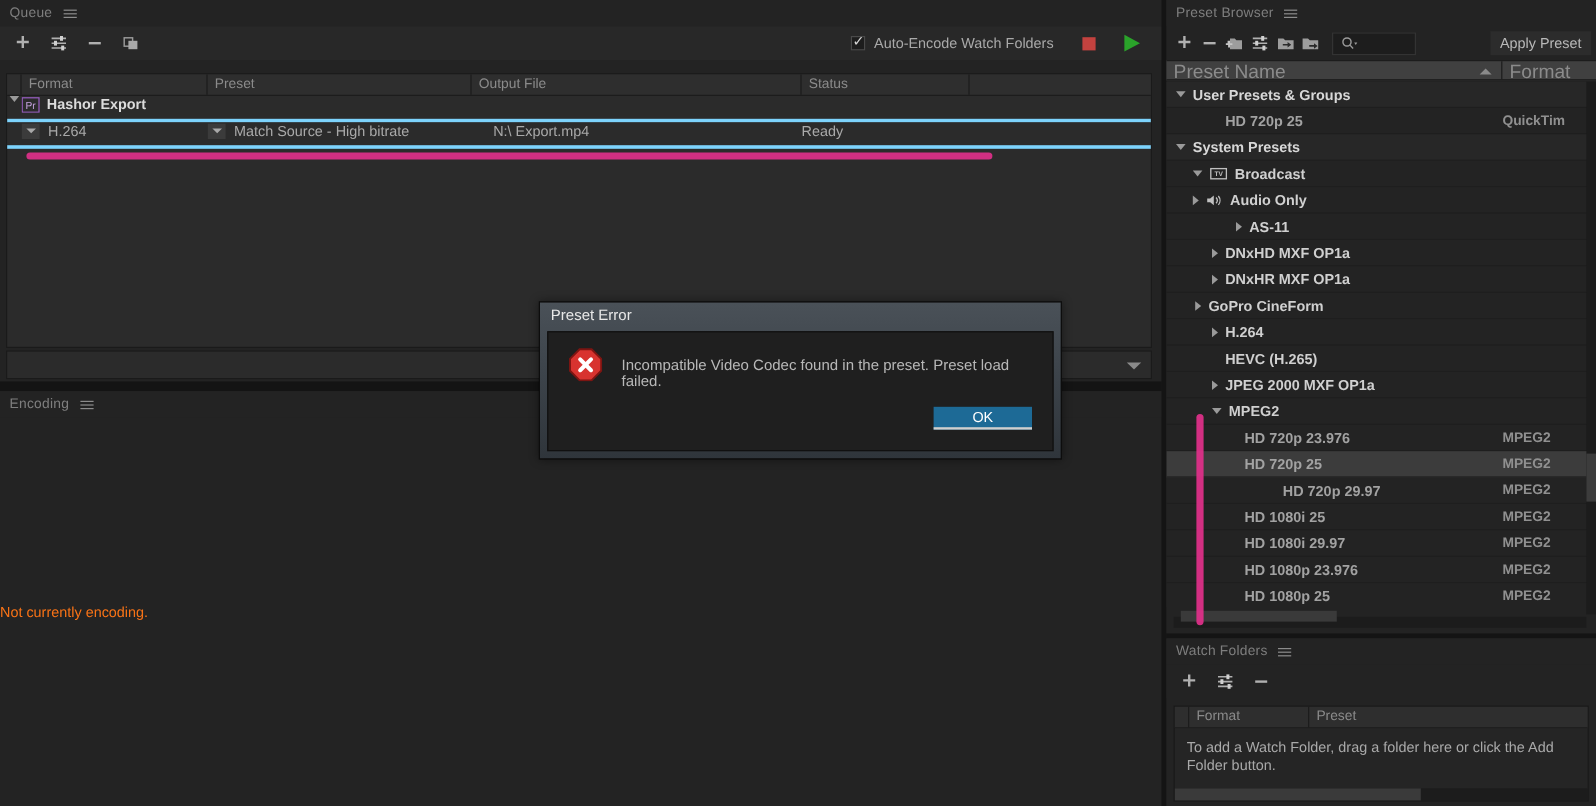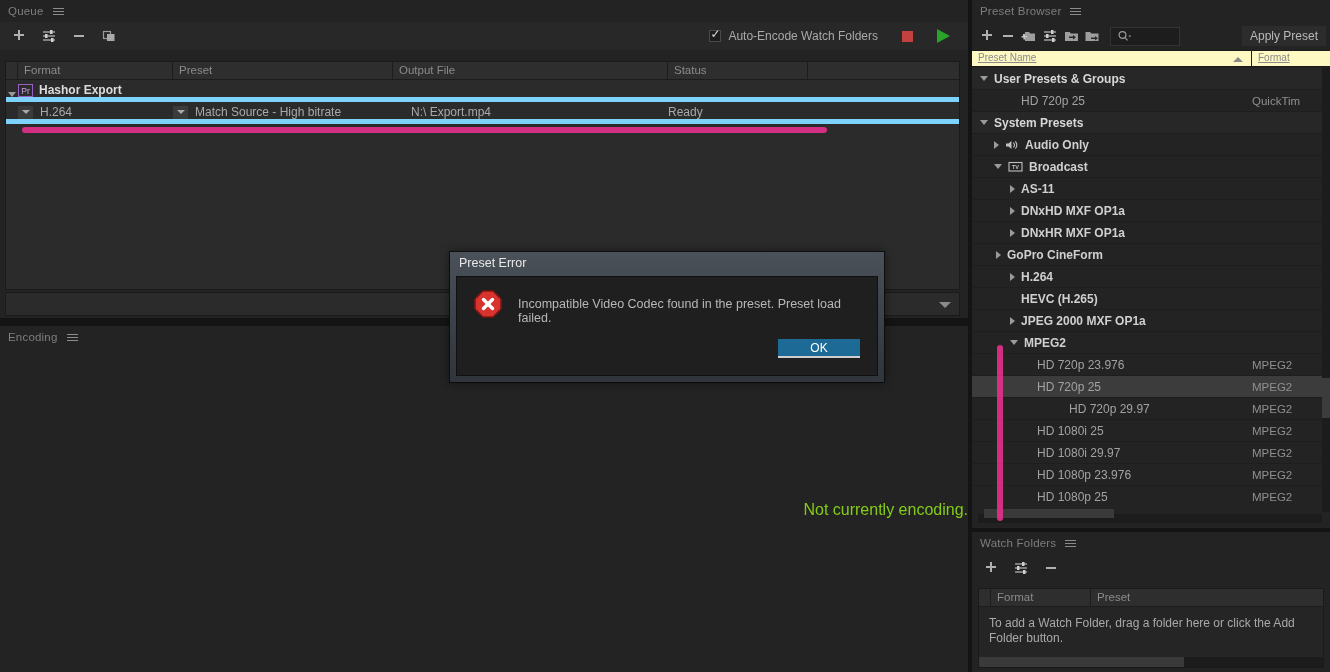--- a/index.html
+++ b/index.html
@@ -55,22 +55,22 @@
   .qhead { display: flex; height: 18px; background: #2e2e2e;
            border-bottom: 1px solid #1c1c1c; font-size: 11.5px; color: #8b8b8b; }
   .qhead div { padding: 2px 0 0 6px; border-right: 1px solid #1c1c1c; }
   .c-gut { width: 12px; padding-left: 0 !important; }
   .c-fmt { width: 155px; }
   .c-pre { width: 220px; }
   .c-out { width: 275px; }
   .c-sta { width: 140px; }
   .c-end { flex: 1; border-right: none !important; }
 
-  .qrow { display: flex; height: 22px; align-items: flex-end;
-          border-bottom: 5px solid #7dd3fc; }
+  .qrow { display: flex; height: 22px; align-items: flex-start;
+          border-bottom: 3px solid #7dd3fc; }
   .qrow-group { background: #2b2b2b; }
   .qrow-item  { background: #2b2b2b; }
   .tri { width: 0; height: 0; border-left: 5px solid #9a9a9a;
          border-top: 4px solid transparent; border-bottom: 4px solid transparent; }
   .tri.down { border-left: 4px solid transparent; border-right: 4px solid transparent;
               border-top: 5px solid #9a9a9a; border-bottom: none; }
   .gut-cell { width: 12px; display: flex; align-items: center; justify-content: center; }
   .pr-badge { width: 15px; height: 13px; border: 1px solid #9a5fc4; color: #c6a3e0;
               font-size: 8.5px; line-height: 12px; text-align: center;
               margin-right: 6px; font-family: "Liberation Sans", sans-serif; }
@@ -89,49 +89,49 @@
   }
   .q-bottombar { position: absolute; left: 5px; right: 8px; bottom: 2px; height: 24px;
                  background: #2b2b2b; border: 1px solid #1a1a1a; }
   .q-bottombar .tri { position: absolute; right: 8px; top: 9px;
                       border-left: 6px solid transparent; border-right: 6px solid transparent;
                       border-top: 6px solid #8a8a8a; border-bottom: none; }
 
   
   #encoding-panel { left: 0; top: 326px; width: 968px; height: 346px; background: #232323; }
   .enc-body { position: absolute; left: 0; right: 0; top: 22px; bottom: 0;
-              display: flex; align-items: center; justify-content: flex-end;
-              color: #84cc16; font-size: 16px; }
+              display: flex; align-items: center; justify-content: flex-start;
+              color: #f97316; font-size: 12px; }
 
   
   #preset-panel { left: 972px; top: 0; width: 358px; height: 528px; background: #232323; }
   .pb-toolbar { height: 28px; display: flex; align-items: center; gap: 3px;
                 padding: 0 6px; position: relative; }
   .search-box { width: 70px; height: 19px; background: #1d1d1d; border: 1px solid #333;
                 display: flex; align-items: center; padding-left: 6px; margin-left: 6px; }
   .apply-btn { position: absolute; right: 4px; top: 4px; height: 20px;
                padding: 0 8px; background: #2c2c2c; color: #b9b9b9; font-size: 12px;
                display: flex; align-items: center; }
-  .pb-head { display: flex; height: 17px; background: #fef9c3;
+  .pb-head { display: flex; height: 17px; background: #404040;
              border-top: 1px solid #1c1c1c; border-bottom: 1px solid #1a1a1a;
-             font-size: 10px; color: #8b8b8b; position: relative; text-decoration: underline; }
+             font-size: 16px; color: #8b8b8b; position: relative; }
   .pb-head .n { flex: 1; padding: 1px 0 0 6px; border-right: 1px solid #1c1c1c; position: relative;}
   .pb-head .f { width: 78px; padding: 1px 0 0 6px; }
   .sort-asc { position: absolute; right: 8px; top: 6px; width: 0; height: 0;
               border-left: 5px solid transparent; border-right: 5px solid transparent;
               border-bottom: 5px solid #8a8a8a; }
   .pb-list { position: absolute; left: 0; right: 0; top: 68px; bottom: 22px;
              overflow: hidden; background: #232323; }
   .prow { height: 22px; display: flex; align-items: center;
           border-bottom: 1px solid #1e1e1e; font-size: 12px; position: relative; }
   .prow .nm { flex: 1; display: flex; align-items: center; white-space: nowrap; overflow: hidden;}
   .prow .fm { width: 78px; color: #909090; font-size: 11.5px; }
   .lvl-group  { font-weight: bold; color: #d8d8d8; background: #272727; }
   .lvl-folder { font-weight: bold; color: #d0d0d0; }
-  .lvl-leaf   { color: #a2a2a2; }
+  .lvl-leaf   { color: #a2a2a2; font-weight: bold; }
   .sel { background: #3c3c3c; }
   .twist { width: 0; height: 0; margin-right: 6px; flex: 0 0 auto; }
   .twist.right { border-left: 5px solid #9a9a9a; border-top: 4px solid transparent;
                  border-bottom: 4px solid transparent; }
   .twist.down { border-left: 4px solid transparent; border-right: 4px solid transparent;
                 border-top: 5px solid #9a9a9a; }
   .twist.none { width: 5px; }
   .spk, .tvi { margin-right: 6px; display: inline-flex; }
   .pink-line-v {
     position: absolute; left: 25px; top: 345px; width: 6px; height: 176px;
@@ -392,46 +392,46 @@
         </div>
         <div class="prow lvl-group">
           <div class="nm" style="padding-left: 8px;">
             <span class="twist down"></span>
             <span>System Presets</span>
           </div>
           <div class="fm"></div>
         </div>
         <div class="prow lvl-folder">
           <div class="nm" style="padding-left: 22px;">
+            <span class="twist down"></span>
+            <span class="tvi">
+              <svg width="15" height="12" viewBox="0 0 15 12">
+                <rect x="1" y="1.5" width="13" height="8.5" fill="none" stroke="#c0c0c0" stroke-width="1.1"></rect>
+                <text x="7.5" y="8" font-size="5.5" fill="#c0c0c0" text-anchor="middle" font-family="Liberation Sans">TV</text>
+              </svg>
+            </span>
+            <span>Broadcast</span>
+          </div>
+          <div class="fm"></div>
+        </div>
+        <div class="prow lvl-folder">
+          <div class="nm" style="padding-left: 22px;">
             <span class="twist right"></span>
             <span class="spk">
               <svg width="14" height="12" viewBox="0 0 14 12">
                 <path d="M1 4.5h2.5L6.5 2v8L3.5 7.5H1z" fill="#c0c0c0"></path>
                 <path d="M8.4 3.6a3.6 3.6 0 010 4.8M10.3 2.3a5.8 5.8 0 010 7.4" stroke="#c0c0c0" stroke-width="1.1" fill="none"></path>
               </svg>
             </span>
             <span>Audio Only</span>
           </div>
           <div class="fm"></div>
         </div>
         <div class="prow lvl-folder">
-          <div class="nm" style="padding-left: 22px;">
-            <span class="twist down"></span>
-            <span class="tvi">
-              <svg width="15" height="12" viewBox="0 0 15 12">
-                <rect x="1" y="1.5" width="13" height="8.5" fill="none" stroke="#c0c0c0" stroke-width="1.1"></rect>
-                <text x="7.5" y="8" font-size="5.5" fill="#c0c0c0" text-anchor="middle" font-family="Liberation Sans">TV</text>
-              </svg>
-            </span>
-            <span>Broadcast</span>
-          </div>
-          <div class="fm"></div>
-        </div>
-        <div class="prow lvl-folder">
-          <div class="nm" style="padding-left: 38px;">
+          <div class="nm" style="padding-left: 38px; margin-left: 20px;">
             <span class="twist right"></span>
             <span>AS-11</span>
           </div>
           <div class="fm"></div>
         </div>
         <div class="prow lvl-folder">
           <div class="nm" style="padding-left: 38px;">
             <span class="twist right"></span>
             <span>DNxHD MXF OP1a</span>
           </div>

